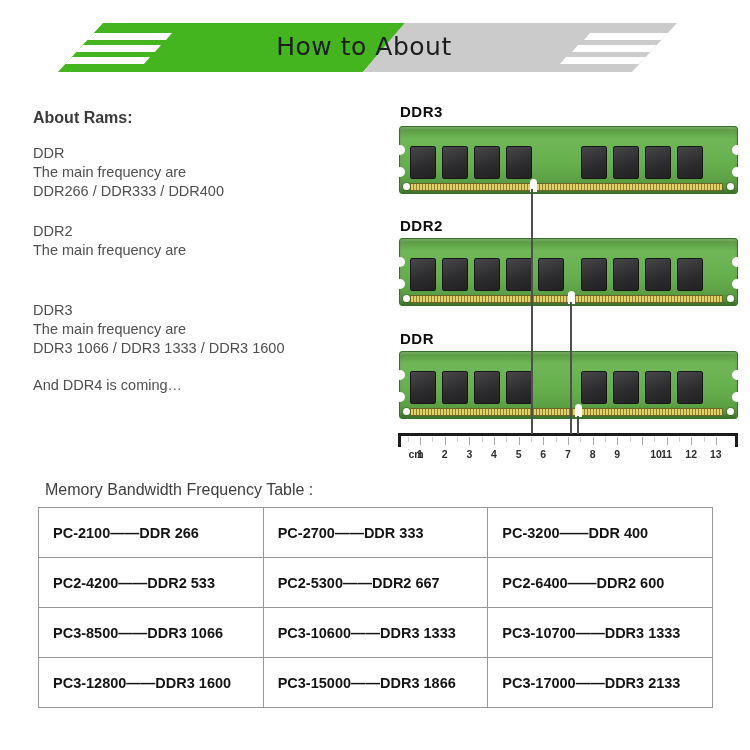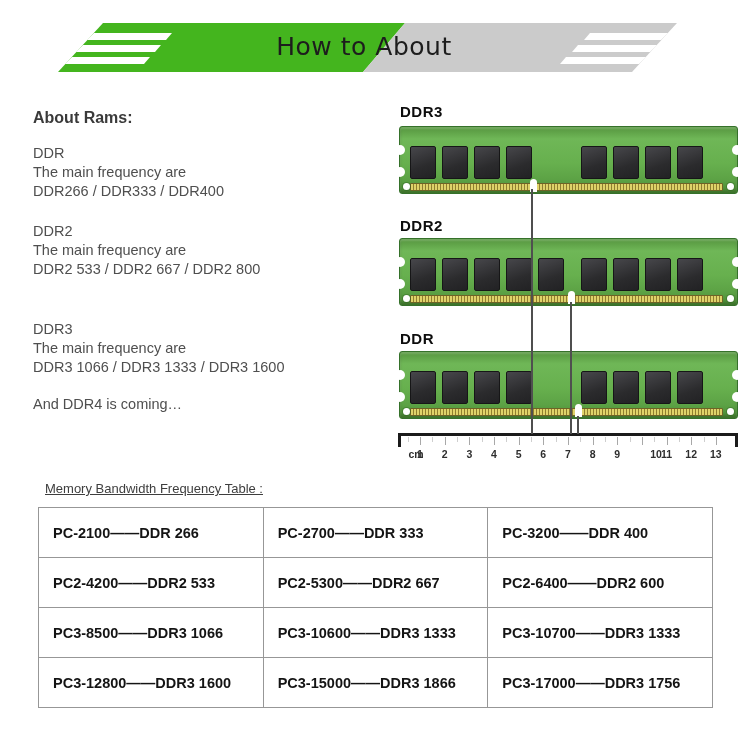--- a/index.html
+++ b/index.html
@@ -66,21 +66,21 @@
   .end-tick { position:absolute; top:0; width:3px; height:14px; background:#1b1b1b; }
   .end-tick.et-l { left:0; } .end-tick.et-r { right:0; }
   .tick-major { position:absolute; top:4px; width:1px; height:8px; background:#a8a8a8; }
   .tick-minor { position:absolute; top:4px; width:1px; height:5px; background:#cfcfcf; }
   .tick-label { position:absolute; top:15px; transform:translateX(-50%);
                 font-size:10.5px; font-weight:bold; color:#2e2e2e; }
   .unit-label { position:absolute; left:18px; top:15px; transform:translateX(-50%);
                 font-size:10.5px; font-weight:bold; color:#2e2e2e; }
 
   
-  .table-caption { position:absolute; left:45px; top:481px; font-size:13px; color:#3e3e3e;text-decoration:underline; }
+  .table-caption { position:absolute; left:45px; top:481px; font-size:16px; color:#3e3e3e; }
   .freq-table { position:absolute; left:38px; top:507px; width:675px;
                 border-collapse:collapse; table-layout:fixed; }
   .freq-table td { height:50px; border:1.5px solid #979797; padding-left:14px;
                    font-size:14.5px; font-weight:bold; color:#141414; vertical-align:middle;
                    white-space:nowrap; }
 </style>
 </head>
 <body>
 
 <div class="page">
@@ -106,21 +106,20 @@
 
     <div class="about-block b1">
       <div>DDR</div>
       <div>The main frequency are</div>
       <div>DDR266 / DDR333 / DDR400</div>
     </div>
 
     <div class="about-block b2">
       <div>DDR2</div>
       <div>The main frequency are</div>
-      <div>DDR2 533 / DDR2 667 / DDR2 800</div>
     </div>
 
     <div class="about-block b3">
       <div>DDR3</div>
       <div>The main frequency are</div>
       <div>DDR3 1066 / DDR3 1333 / DDR3 1600</div>
     </div>
 
     <div>And DDR4 is coming…</div>
   </div>
@@ -264,18 +263,18 @@
         <td>PC2-6400——DDR2 600</td>
       </tr>
       <tr>
         <td>PC3-8500——DDR3 1066</td>
         <td>PC3-10600——DDR3 1333</td>
         <td>PC3-10700——DDR3 1333</td>
       </tr>
       <tr>
         <td>PC3-12800——DDR3 1600</td>
         <td>PC3-15000——DDR3 1866</td>
-        <td>PC3-17000——DDR3 1756</td>
+        <td>PC3-17000——DDR3 2133</td>
       </tr>
     </tbody>
   </table>
 
 </div>
 
 </body></html>

